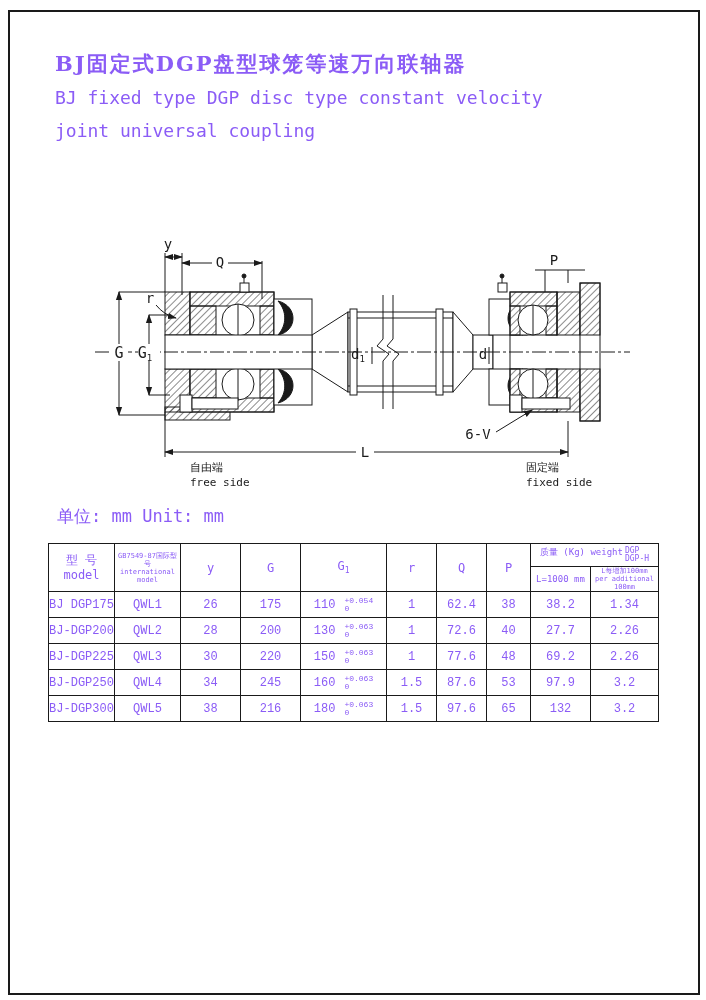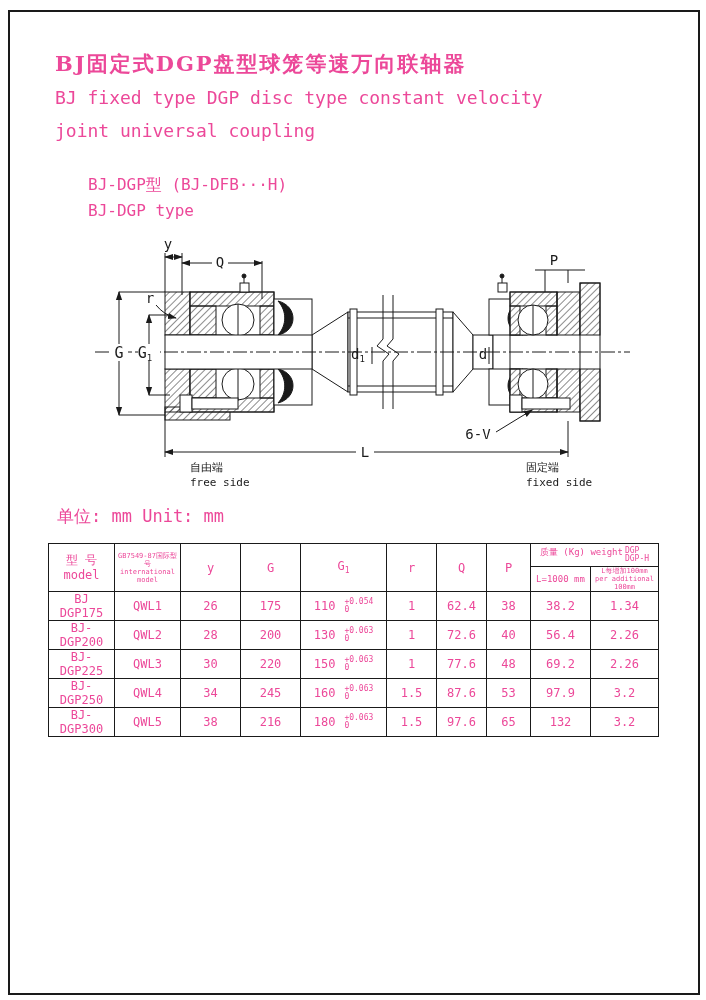--- a/index.html
+++ b/index.html
@@ -1,59 +1,55 @@
 <!DOCTYPE html>
 <html><head>
 <meta charset="utf-8">
 <style>
   html,body{margin:0;padding:0;background:#e8e8e8;}
   .page{position:relative;width:706px;height:1000px;background:#fff;overflow:hidden;
-        font-family:"DejaVu Sans Mono","Liberation Mono",monospace;color:#ec4899;}
+        font-family:"DejaVu Sans Mono","Liberation Mono",monospace;color:#8b5cf6;}
   .page-border{position:absolute;left:8px;top:10px;width:688px;height:981px;
         border:2px solid #1a1a1a;pointer-events:none;}
   .title-block{position:absolute;left:55px;top:50px;}
   .title-cn{font-size:21px;font-weight:bold;letter-spacing:2px;font-family:"DejaVu Serif","Liberation Serif",serif;}
   .title-en{font-size:18px;margin-top:6px;line-height:27px;white-space:pre;}
   .subtitle-block{position:absolute;left:88px;top:172px;font-size:16px;line-height:26px;}
   .drawing{position:absolute;left:40px;top:237px;width:625px;height:268px;}
   svg text{font-family:"DejaVu Sans Mono","Liberation Mono",monospace;fill:#1a1a1a;}
   .unit-line{position:absolute;left:57px;top:505px;font-size:17px;}
   .spec-table{position:absolute;left:48px;top:543px;border-collapse:collapse;table-layout:fixed;}
   .spec-table td,.spec-table th{border:1px solid #1a1a1a;text-align:center;vertical-align:middle;
         font-weight:normal;font-size:12px;padding:0;overflow:hidden;}
   .spec-table .hdr-small{font-size:9px;line-height:11px;}
   .spec-table .tiny{font-size:7px;line-height:8px;}
   .c-model{width:66px;}.c-intl{width:66px;}.c-y{width:60px;}.c-g{width:60px;}
   .c-g1{width:86px;}.c-r{width:50px;}.c-q{width:50px;}.c-p{width:44px;}
   .c-w1{width:60px;}.c-w2{width:68px;}
-  .row-h{height:26px;}
+  .row-h{height:26px;font-family:Liberation Mono, monospace;}
   .hdr-h1{height:23px;}.hdr-h2{height:25px;}
   .two-line{line-height:15px;}
   .tolwrap{display:inline-flex;align-items:center;gap:9px;justify-content:space-between;}
   .tol{display:inline-flex;flex-direction:column;font-size:8px;line-height:8px;text-align:left;}
   .wstack{display:inline-flex;gap:2px;}
   .wtypes{display:inline-flex;flex-direction:column;font-size:8px;line-height:8px;text-align:left;}
   sub.sb{font-size:8px;}
 </style>
 </head>
 <body>
 
 <div class="page">
   <div class="page-border"></div>
 
   <div class="title-block">
     <div class="title-cn">BJ固定式DGP盘型球笼等速万向联轴器</div>
     <div class="title-en">BJ fixed type DGP disc type constant velocity</div>
     <div class="title-en">joint universal coupling</div>
   </div>
 
-  <div class="subtitle-block">
-    <div>BJ-DGP型  (BJ-DFB···H)</div>
-    <div>BJ-DGP type</div>
-  </div>
 
   <div class="drawing">
   <svg width="625" height="268" viewBox="0 0 625 268">
     <defs>
       <pattern id="h" width="5" height="5" patternTransform="rotate(45)" patternUnits="userSpaceOnUse">
         <line x1="0" y1="0" x2="0" y2="5" stroke="#1a1a1a" stroke-width="1"></line>
       </pattern>
       <marker id="ar" viewBox="0 0 10 10" refX="9" refY="5" markerWidth="9" markerHeight="9" orient="auto-start-reverse">
         <path d="M0,1.5 L10,5 L0,8.5 z" fill="#1a1a1a"></path>
       </marker>
@@ -286,21 +282,21 @@
         <td><span class="tolwrap">
               <span>130</span>
               <span class="tol">
                 <span>+0.063</span>
                 <span>0</span>
               </span>
             </span></td>
         <td>1</td>
         <td>72.6</td>
         <td>40</td>
-        <td>56.4</td>
+        <td>27.7</td>
         <td>2.26</td>
       </tr>
       <tr class="row-h">
         <td>BJ-DGP225</td>
         <td>QWL3</td>
         <td>30</td>
         <td>220</td>
         <td><span class="tolwrap">
               <span>150</span>
               <span class="tol">

